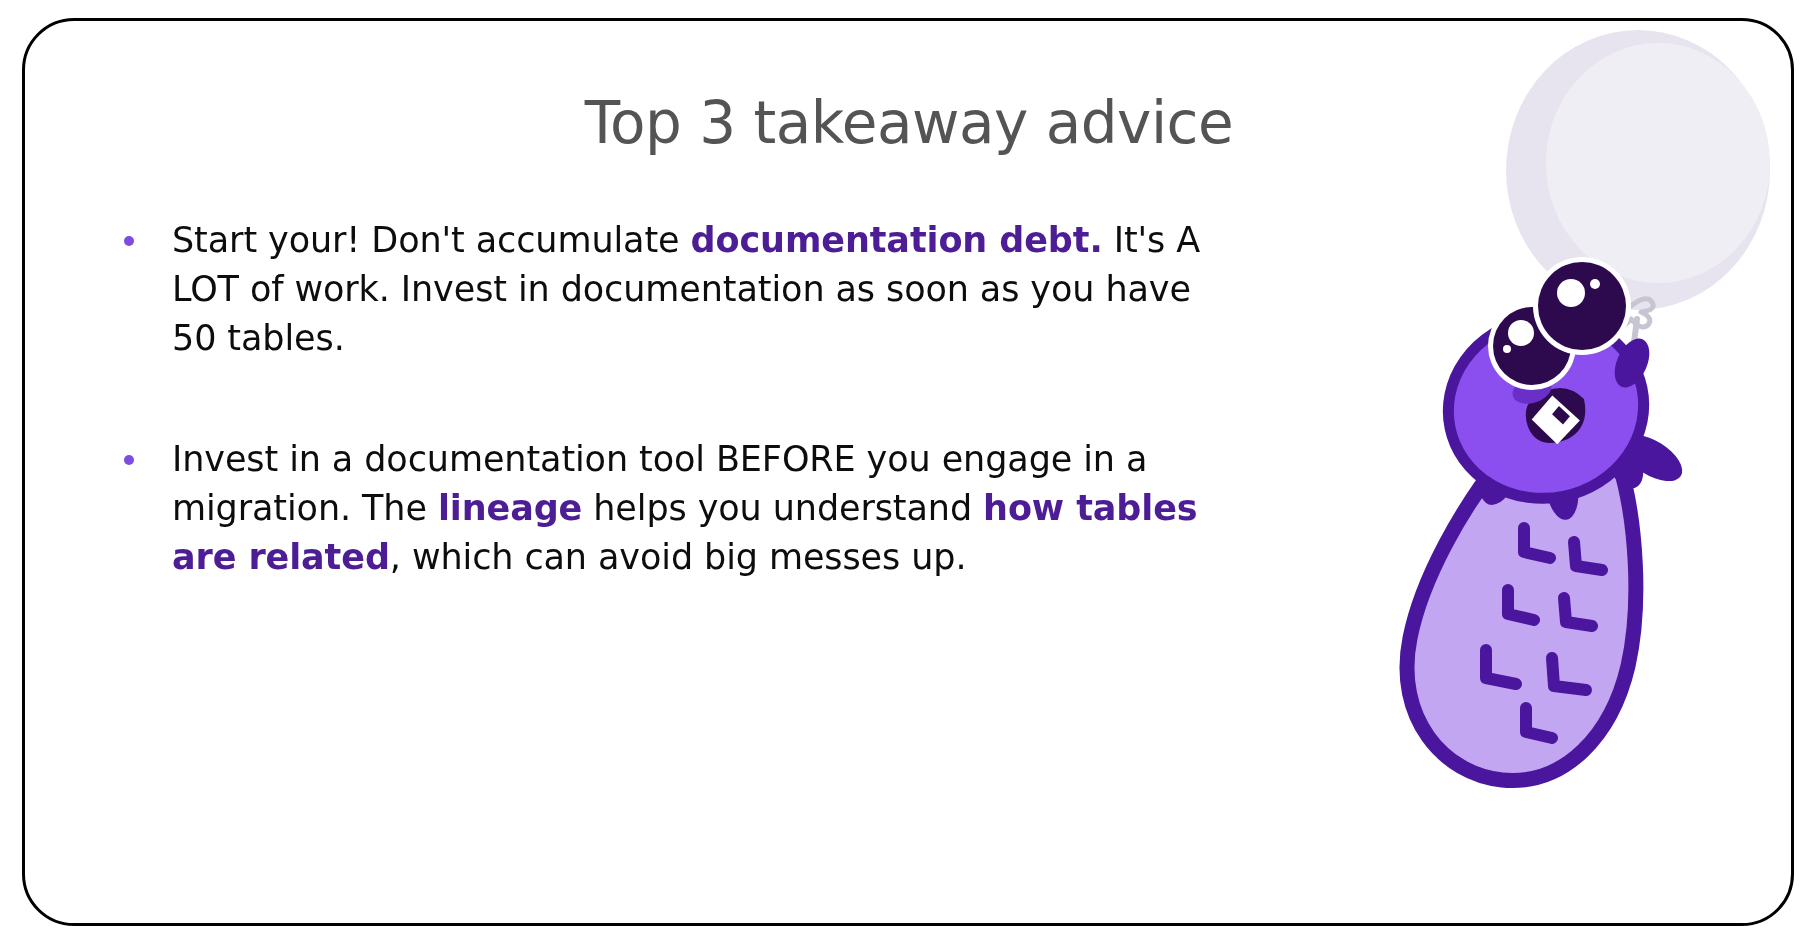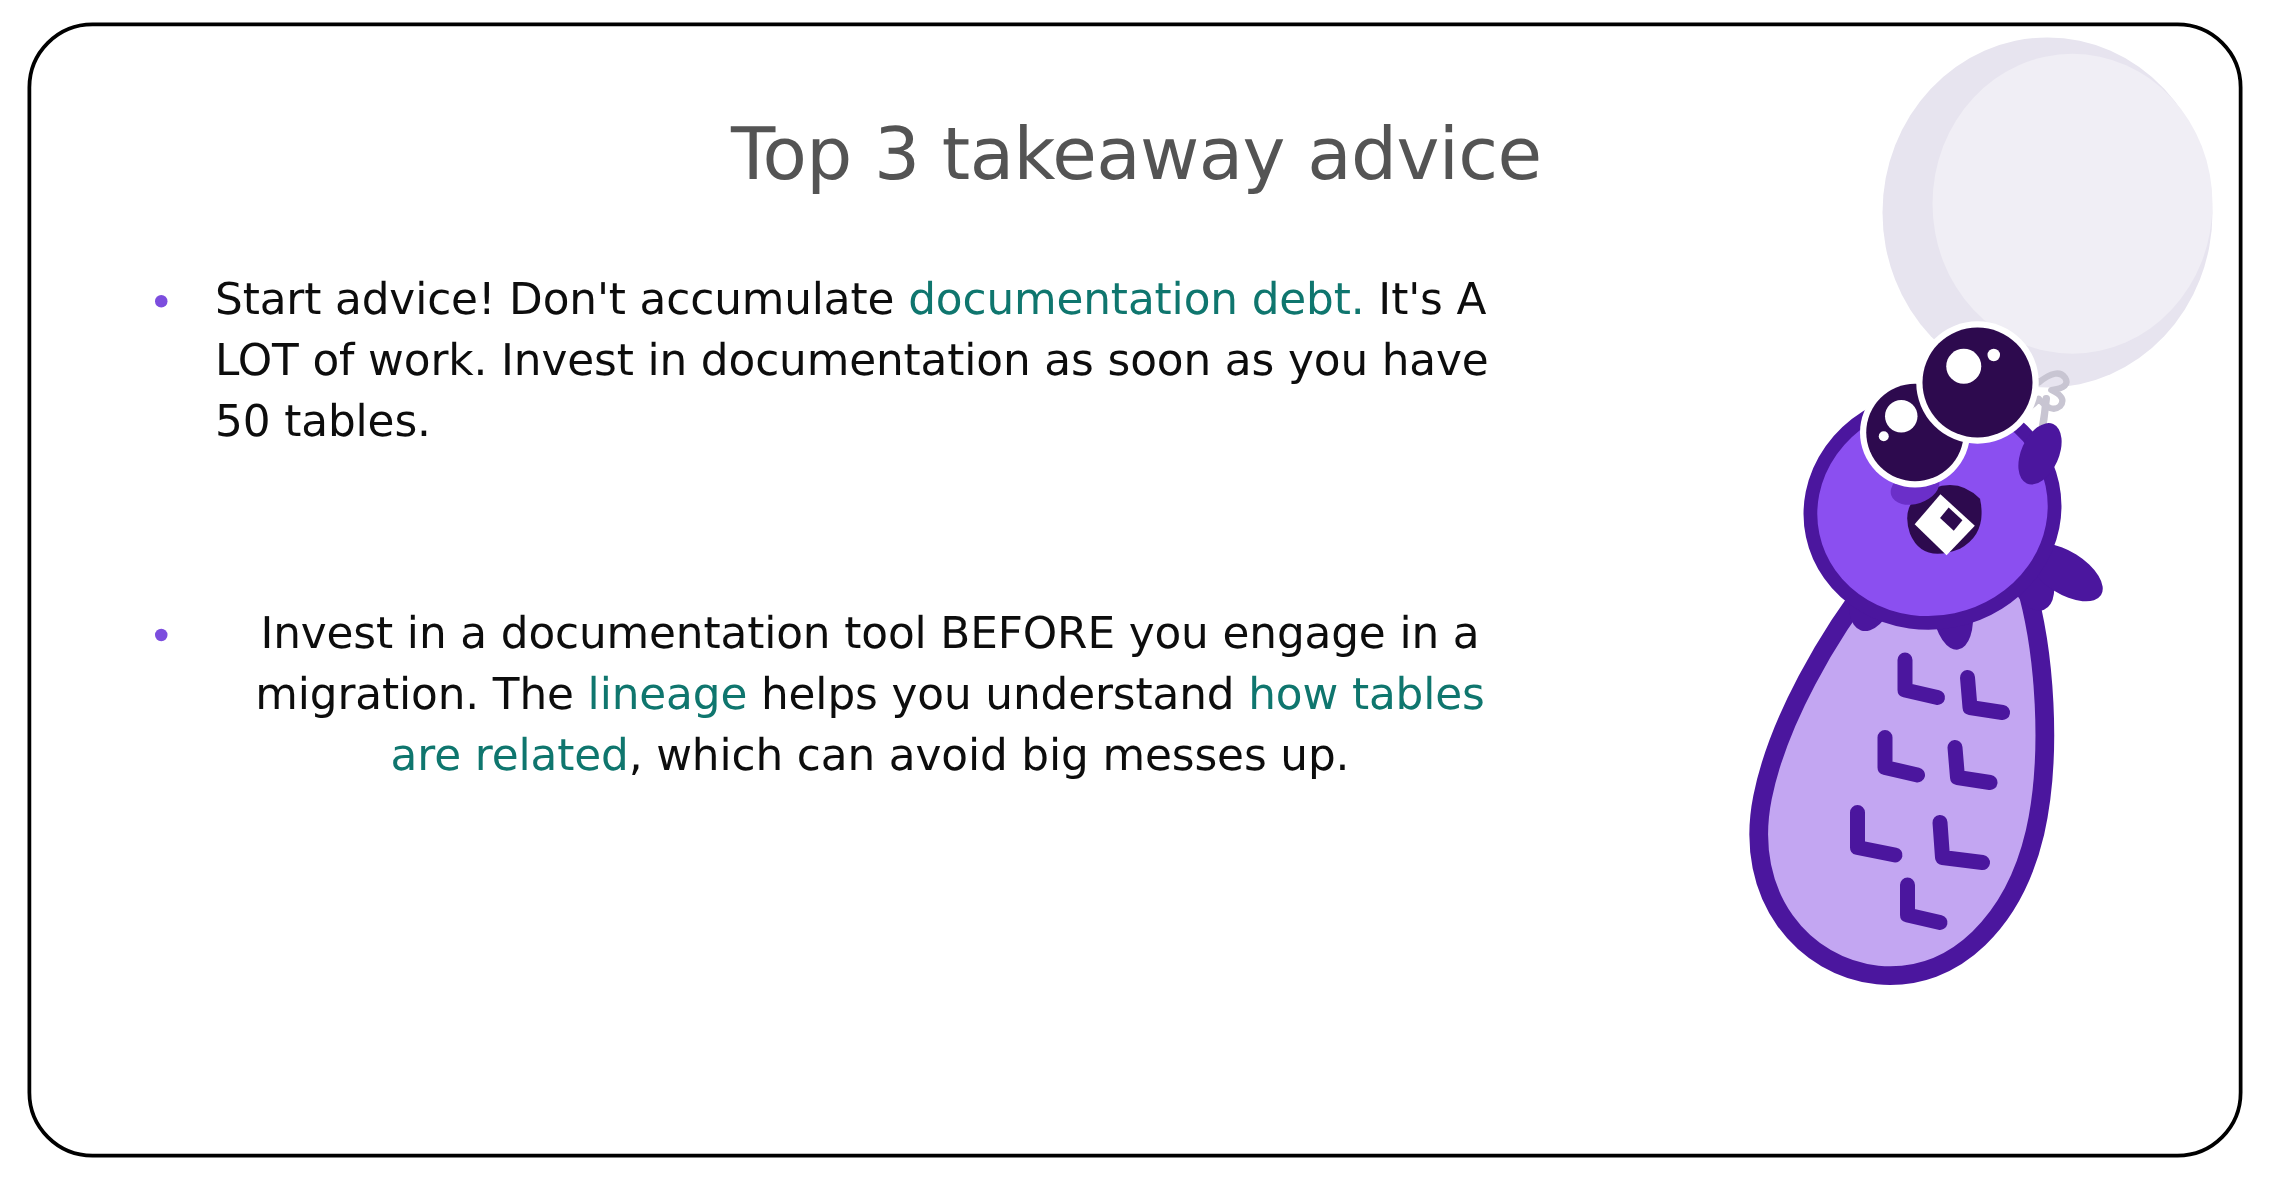--- a/index.html
+++ b/index.html
@@ -60,35 +60,35 @@
 
   .bullet-item {
     position: relative;
     padding-left: 62px;
     font-size: 35px;
     line-height: 49px;
     color: #0d0d0d;
     font-weight: 400;
     letter-spacing: -0.1px;
   }
-  .bullet-item + .bullet-item { margin-top: 120px; text-align: center; }
+  .bullet-item + .bullet-item { margin-top: 72px; }
 
   .bullet-dot {
     position: absolute;
     left: 14px;
     top: 20px;
     width: 10px;
     height: 10px;
     border-radius: 50%;
     background: #7c4dde;
   }
 
   .hl {
-    color: #0f766e;
-    font-weight: normal;
+    color: #4c1d95;
+    font-weight: bold;
   }
 
   
   .mascot {
     position: absolute;
     left: 1336px;
     top: 18px;
     width: 480px;
     height: 800px;
     pointer-events: none;
@@ -101,21 +101,21 @@
 <div class="slide">
 
   <div class="card-frame"></div>
 
   <h1 class="slide-title">Top 3 takeaway advice</h1>
 
   <ul class="bullet-list">
 
     <li class="bullet-item">
       <span class="bullet-dot"></span>
-      <span>Start advice! Don't accumulate </span><span class="hl">documentation debt.</span><span> It's A LOT of work. Invest in documentation as soon as you have 50 tables.</span>
+      <span>Start your! Don't accumulate </span><span class="hl">documentation debt.</span><span> It's A LOT of work. Invest in documentation as soon as you have 50 tables.</span>
     </li>
 
     <li class="bullet-item">
       <span class="bullet-dot"></span>
       <span>Invest in a documentation tool BEFORE you engage in a migration. The </span><span class="hl">lineage</span><span> helps you understand </span><span class="hl">how tables are related</span><span>, which can avoid big messes up.</span>
     </li>
 
 
   </ul>
 

